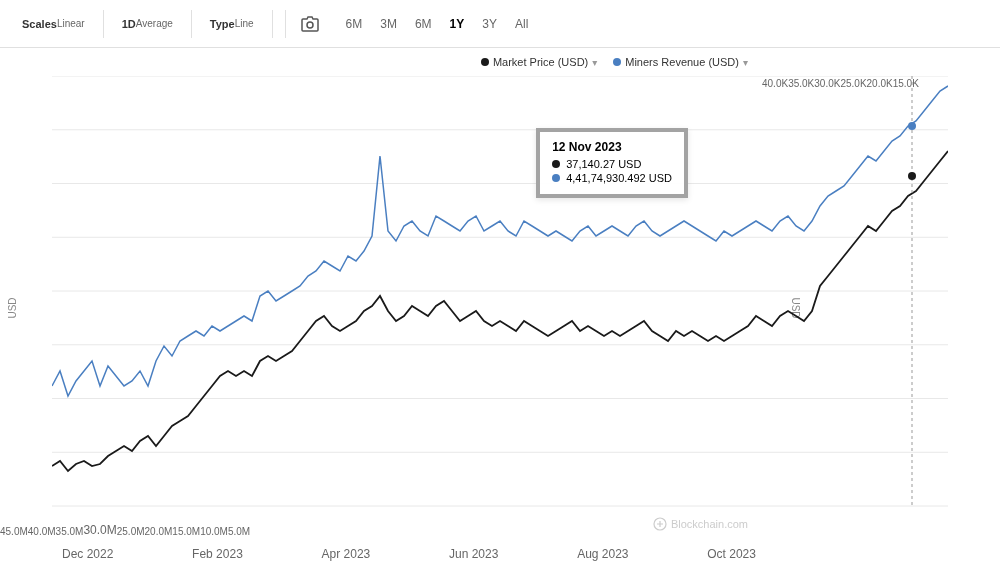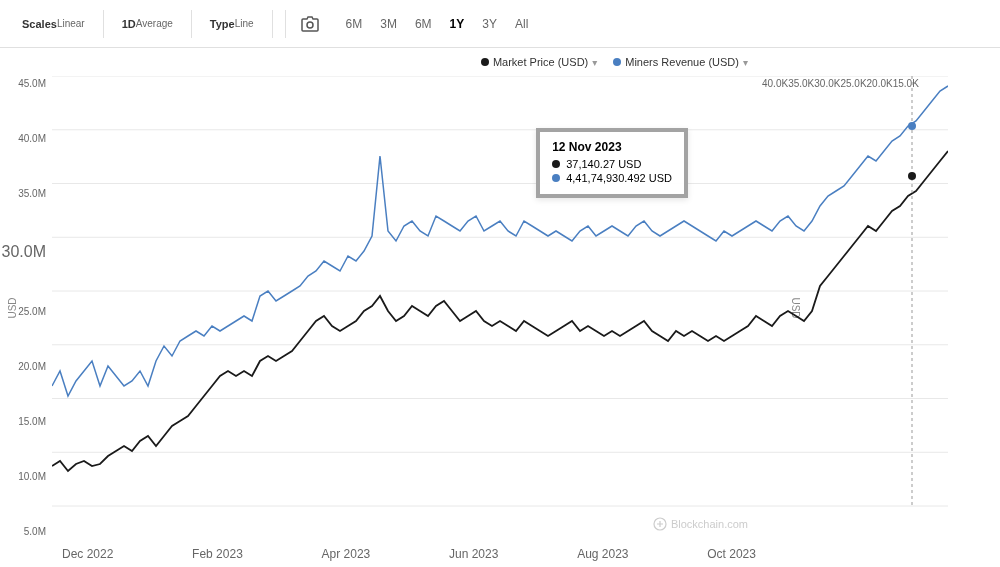--- a/index.html
+++ b/index.html
@@ -146,21 +146,20 @@
       border-radius: 50%;
     }
 
     .y-axis-left {
       position: absolute;
       left: 0;
       top: 30px;
       bottom: 30px;
       width: 52px;
       display: flex;
-      flex-direction: column;
       justify-content: space-between;
       align-items: flex-end;
       padding-right: 6px;
       font-size: 10px;
       color: #666;
     }
 
     .y-axis-right {
       position: absolute;
       right: 0;
@@ -274,21 +273,21 @@
     <div class="tooltip-row">
       <div class="tooltip-dot" style="background:#4a7fc1;"></div>
       <span>4,41,74,930.492 USD</span>
     </div>
   </div>
 
   <div class="y-axis-left" id="y-left">
       <div style="font-size: 10px; color: rgb(102, 102, 102);">45.0M</div>
       <div style="font-size: 10px; color: rgb(102, 102, 102);">40.0M</div>
       <div style="font-size: 10px; color: rgb(102, 102, 102);">35.0M</div>
-      <div style="font-size: 16px; color: rgb(102, 102, 102);">30.0M</div>
+      <div style="font-size: 12px; color: rgb(102, 102, 102);">30.0M</div>
       <div style="font-size: 10px; color: rgb(102, 102, 102);">25.0M</div>
       <div style="font-size: 10px; color: rgb(102, 102, 102);">20.0M</div>
       <div style="font-size: 10px; color: rgb(102, 102, 102);">15.0M</div>
       <div style="font-size: 10px; color: rgb(102, 102, 102);">10.0M</div>
       <div style="font-size: 10px; color: rgb(102, 102, 102);">5.0M</div>
     </div>
 
   <div class="y-axis-right" id="y-right">
       <div style="font-size: 10px; color: rgb(102, 102, 102);">40.0K</div>
       <div style="font-size: 10px; color: rgb(102, 102, 102);">35.0K</div>

